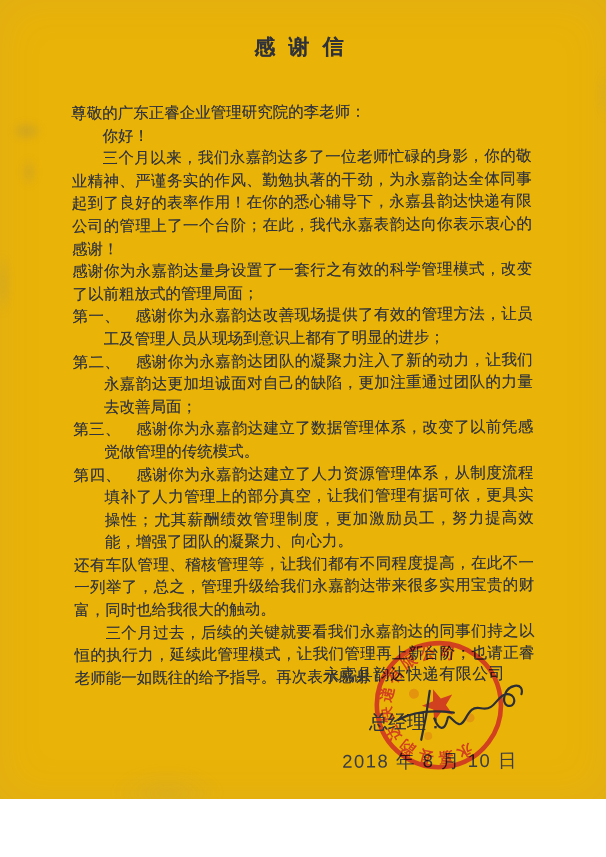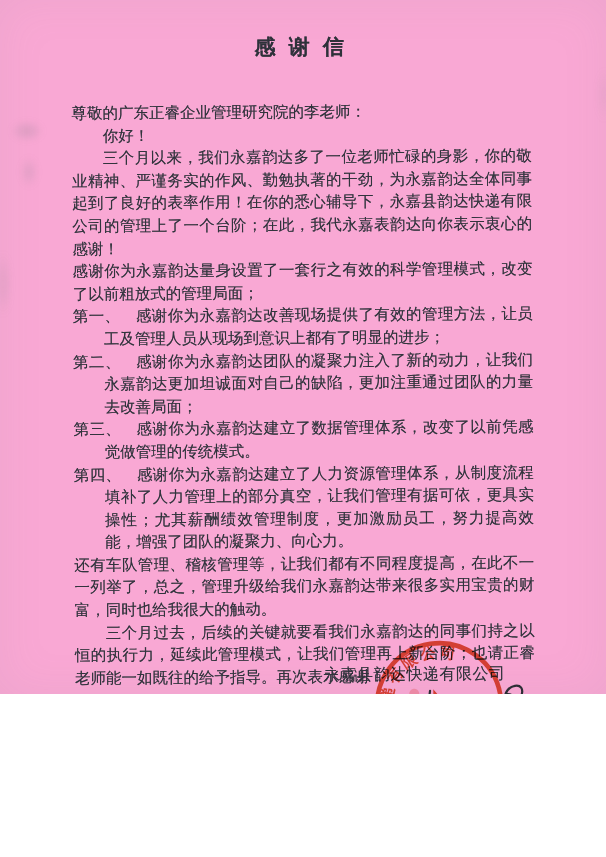--- a/index.html
+++ b/index.html
@@ -1,19 +1,19 @@
 <!DOCTYPE html>
 <html><head>
 <meta charset="utf-8">
 <style>
   html,body{margin:0;padding:0;background:#ffffff;}
   .page{
     position:relative;
-    width:606px;height:694px;
-    background:#f9a8d4;
+    width:606px;height:799px;
+    background:#eab308;
     overflow:hidden;
     font-family:"Liberation Serif","DejaVu Serif",serif;
     color:#31343d;
     box-shadow:inset 0 0 46px rgba(140,142,148,0.10);
   }
   .tilt{position:absolute;inset:0;transform:rotate(-0.35deg);}
   .title{
     position:absolute;top:33px;left:0;width:100%;
     text-align:center;font-size:21px;font-weight:bold;
     letter-spacing:4px;color:#2e313a;

